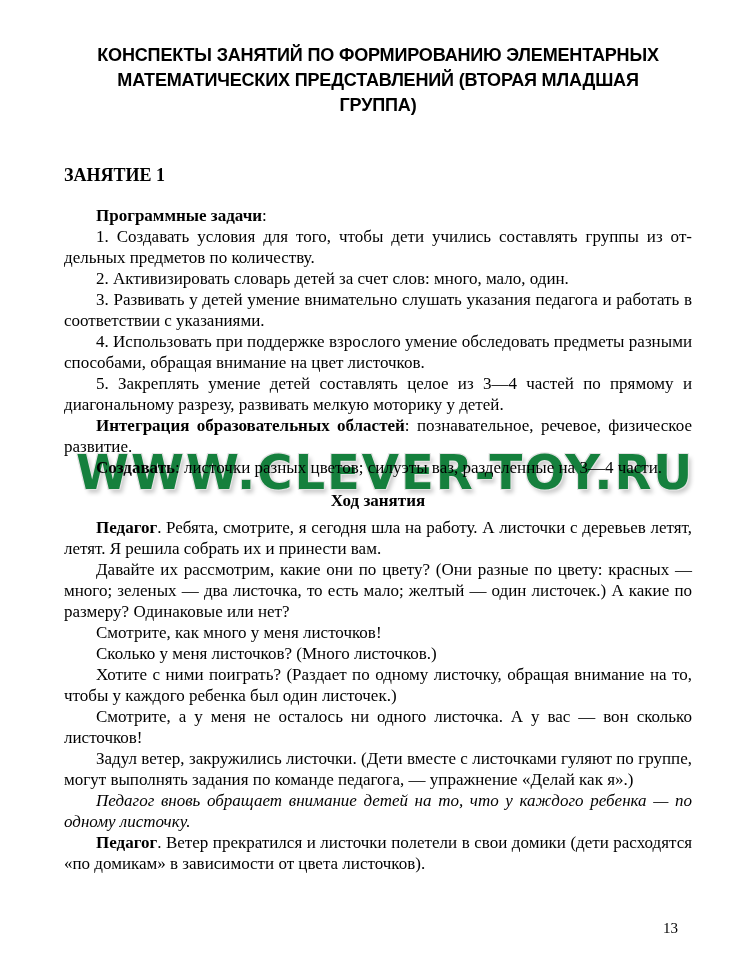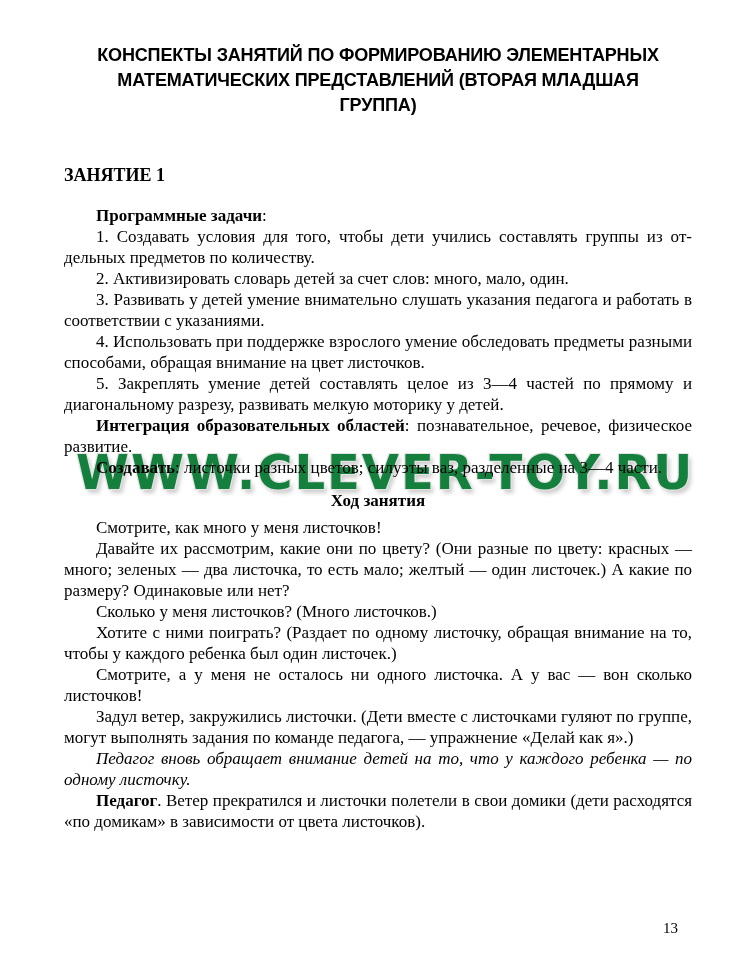--- a/index.html
+++ b/index.html
@@ -66,23 +66,24 @@
     <p class="para">4. Использовать при поддержке взрослого умение обследовать предметы раз­ными способами, обращая внимание на цвет листочков.</p>
     <p class="para">5. Закреплять умение детей составлять целое из 3—4 частей по прямому и диагональному разрезу, развивать мелкую моторику у детей.</p>
 
     <p class="para"><b>Интеграция образовательных областей</b><span>: познавательное, речевое, физиче­ское развитие.</span></p>
 
     <p class="para"><b>Создавать</b><span>: листочки разных цветов; силуэты ваз, разделенные на 3—4 части.</span></p>
 
     <h3 class="flow-heading">Ход занятия</h3>
 
 
+    <p class="para"><b>Педагог</b><span>. Ребята, смотрите, я сегодня шла на работу. А листочки с деревьев летят, летят. Я решила собрать их и принести вам.</span></p>
 
+    <p class="para">Давайте их рассмотрим, какие они по цвету? (Они разные по цвету: крас­ных — много; зеленых — два листочка, то есть мало; желтый — один листочек.) А какие по размеру? Одинаковые или нет?</p>
     <p class="para">Смотрите, как много у меня листочков!</p>
-    <p class="para">Давайте их рассмотрим, какие они по цвету? (Они разные по цвету: крас­ных — много; зеленых — два листочка, то есть мало; желтый — один листочек.) А какие по размеру? Одинаковые или нет?</p>
     <p class="para">Сколько у меня листочков? (Много листочков.)</p>
     <p class="para">Хотите с ними поиграть? (Раздает по одному листочку, обращая внимание на то, чтобы у каждого ребенка был один листочек.)</p>
     <p class="para">Смотрите, а у меня не осталось ни одного листочка. А у вас — вон сколько листочков!</p>
     <p class="para">Задул ветер, закружились листочки. (Дети вместе с листочками гуляют по группе, могут выполнять задания по команде педагога, — упражнение «Делай как я».)</p>
 
     <p class="para italic">Педагог вновь обращает внимание детей на то, что у каждого ребенка — по одному листочку.</p>
 
     <p class="para"><b>Педагог</b><span>. Ветер прекратился и листочки полетели в свои домики (дети расхо­дятся «по домикам» в зависимости от цвета листочков).</span></p>
 
   </div>

